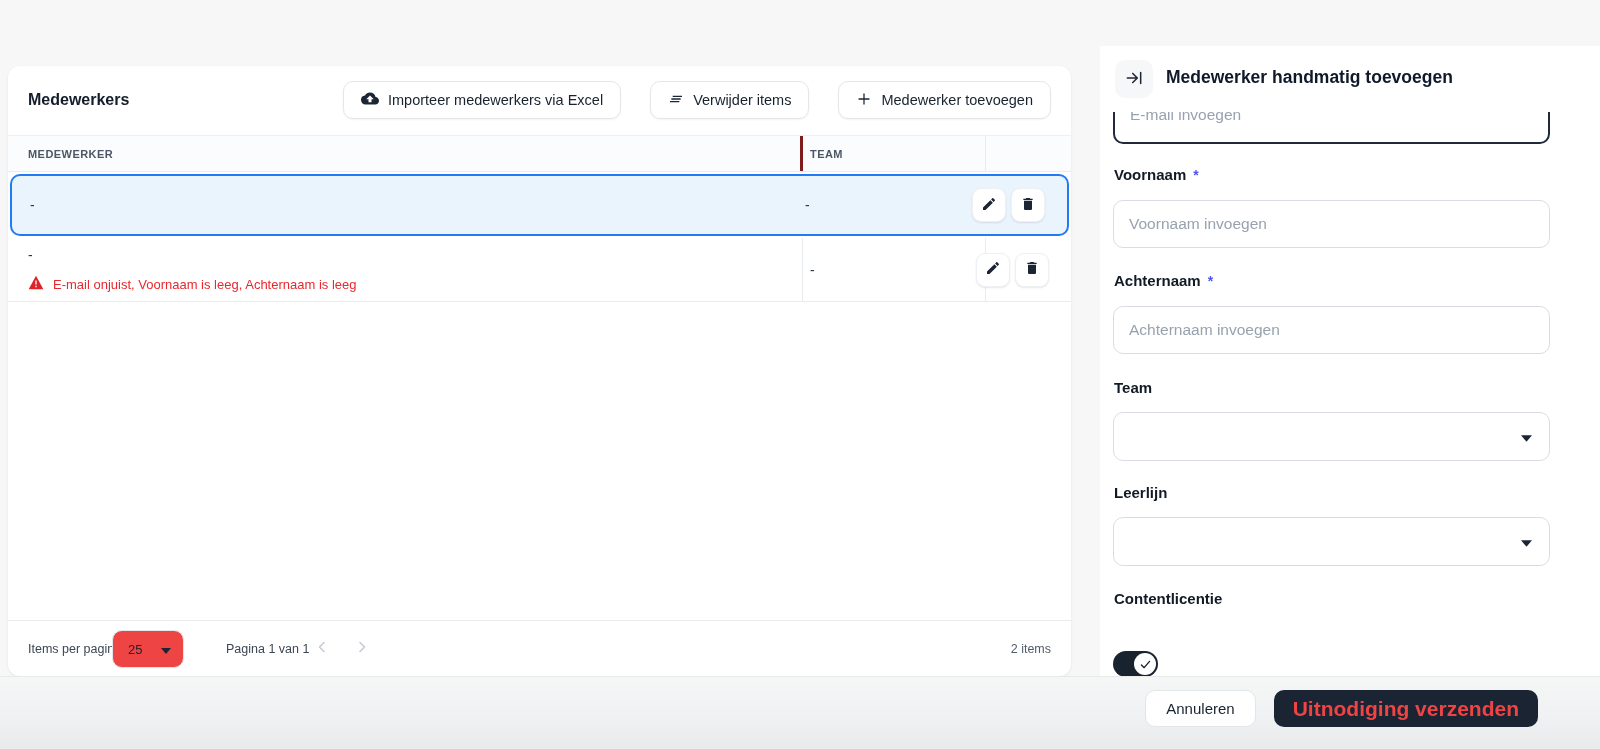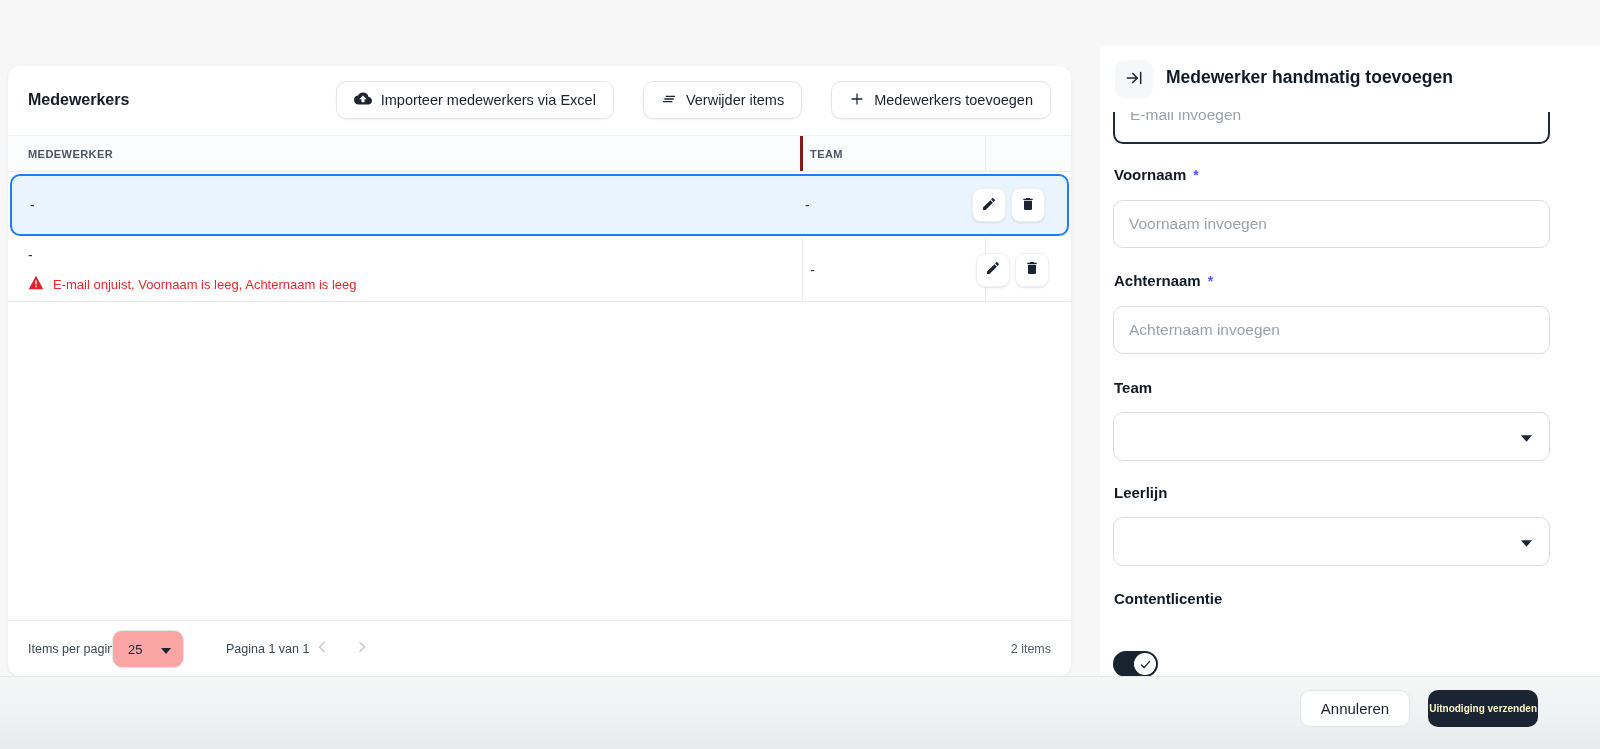--- a/index.html
+++ b/index.html
@@ -36,21 +36,21 @@
   .row-error .team-dash { position:absolute; left:7px; top:50%; transform:translateY(-50%); }
   .error-line { position:absolute; left:20px; top:37px; display:flex; align-items:center; gap:9px; }
   .error-text { font-size:13px; color:#e8282d; }
 
   .row-actions { position:absolute; right:22px; top:50%; transform:translateY(-50%); display:flex; gap:5px; }
   .icon-btn { width:34px; height:34px; background:#fff; border:1px solid #eef0f3; border-radius:9px; display:flex; align-items:center; justify-content:center; box-shadow:0 1px 2px rgba(16,24,40,.10); cursor:pointer; }
 
   .pagination { position:absolute; left:0; top:554px; width:1063px; height:56px; border-top:1px solid #e9ecef; }
   .pag-label { position:absolute; font-size:12.5px; color:#3c4654; top:50%; transform:translateY(-50%); }
   .per-page-label { left:20px; }
-  .per-page-select { position:absolute; left:104px; top:9px; width:72px; height:38px; background:#fca5a5; border:1px solid #e3e6ea; border-radius:10px; display:flex; align-items:center; justify-content:space-between; padding:0 12px 0 15px; cursor:pointer; }
+  .per-page-select { position:absolute; left:104px; top:9px; width:72px; height:38px; background:#ef4444; border:1px solid #e3e6ea; border-radius:10px; display:flex; align-items:center; justify-content:space-between; padding:0 12px 0 15px; cursor:pointer; }
   .per-page-value { font-size:13px; color:#19222f; }
   .page-info { left:218px; }
   .pag-chevron { position:absolute; top:50%; transform:translateY(-50%); width:28px; height:28px; display:flex; align-items:center; justify-content:center; background:none; border:none; cursor:default; }
   .chev-prev { left:300px; }
   .chev-next { left:340px; }
   .total-items { position:absolute; right:20px; top:50%; transform:translateY(-50%); font-size:12.5px; color:#515c69; }
 
   
   .panel { position:absolute; left:1100px; top:46px; width:500px; height:630px; background:#fff; }
   .panel-header { position:absolute; left:0; top:0; width:500px; height:66px; background:#fff; z-index:3; }
@@ -76,21 +76,21 @@
   .license-label { top:544px; }
   .toggle-row { position:absolute; left:13px; top:605px; display:flex; align-items:flex-end; gap:12px;flex-direction:column; }
   .toggle { position:relative; width:45px; height:26px; background:#19222f; border-radius:14px; cursor:pointer; }
   .toggle-knob { position:absolute; right:2px; top:2px; width:22px; height:22px; background:#fff; border-radius:50%; display:flex; align-items:center; justify-content:center; }
   .toggle-value { font-size:15px; color:#19222f; }
 
   
   .footer { position:absolute; left:0; top:676px; width:1600px; height:73px; background:linear-gradient(180deg,#f5f6f6 0%,#f0f1f2 55%,#e8eaec 100%); border-top:1px solid #e7e9eb; z-index:5; }
   .footer-actions { position:absolute; right:62px; top:13px; display:flex; gap:18px; }
   .btn-cancel { height:37px; padding:0 20px; background:#fff; border:1px solid #e3e6e9; border-radius:10px; font-size:15px; font-weight:500; color:#1a2230; font-family:inherit; cursor:pointer; }
-  .btn-submit { height:37px; padding:0 1px; background:#1b2433; border:none; border-radius:10px; font-size:10px; font-weight:600; color:#fef9c3; font-family:inherit; cursor:pointer; }
+  .btn-submit { height:37px; padding:0 19px; background:#1b2433; border:none; border-radius:10px; font-size:21px; font-weight:600; color:#ef4444; font-family:inherit; cursor:pointer; }
 </style>
 </head>
 <body>
 
 <div class="stage">
 
 
   <div class="card">
     <div class="card-title">Medewerkers</div>
 
@@ -110,21 +110,21 @@
             </svg>
         </span>
         <span>Verwijder items</span>
       </button>
       <button class="btn">
         <span>
           <svg width="16" height="16" viewBox="0 0 24 24" fill="none">
               <path d="M12 4.5v15M4.5 12h15" stroke="#1c2534" stroke-width="1.9" stroke-linecap="round"></path>
             </svg>
         </span>
-        <span>Medewerkers toevoegen</span>
+        <span>Medewerker toevoegen</span>
       </button>
     </div>
 
     <div class="thead">
       <div class="th th-employee">MEDEWERKER</div>
       <div class="th th-team">TEAM</div>
     </div>
 
     <div class="row-selected">
       <div class="dash cell-emp-dash">-</div>

